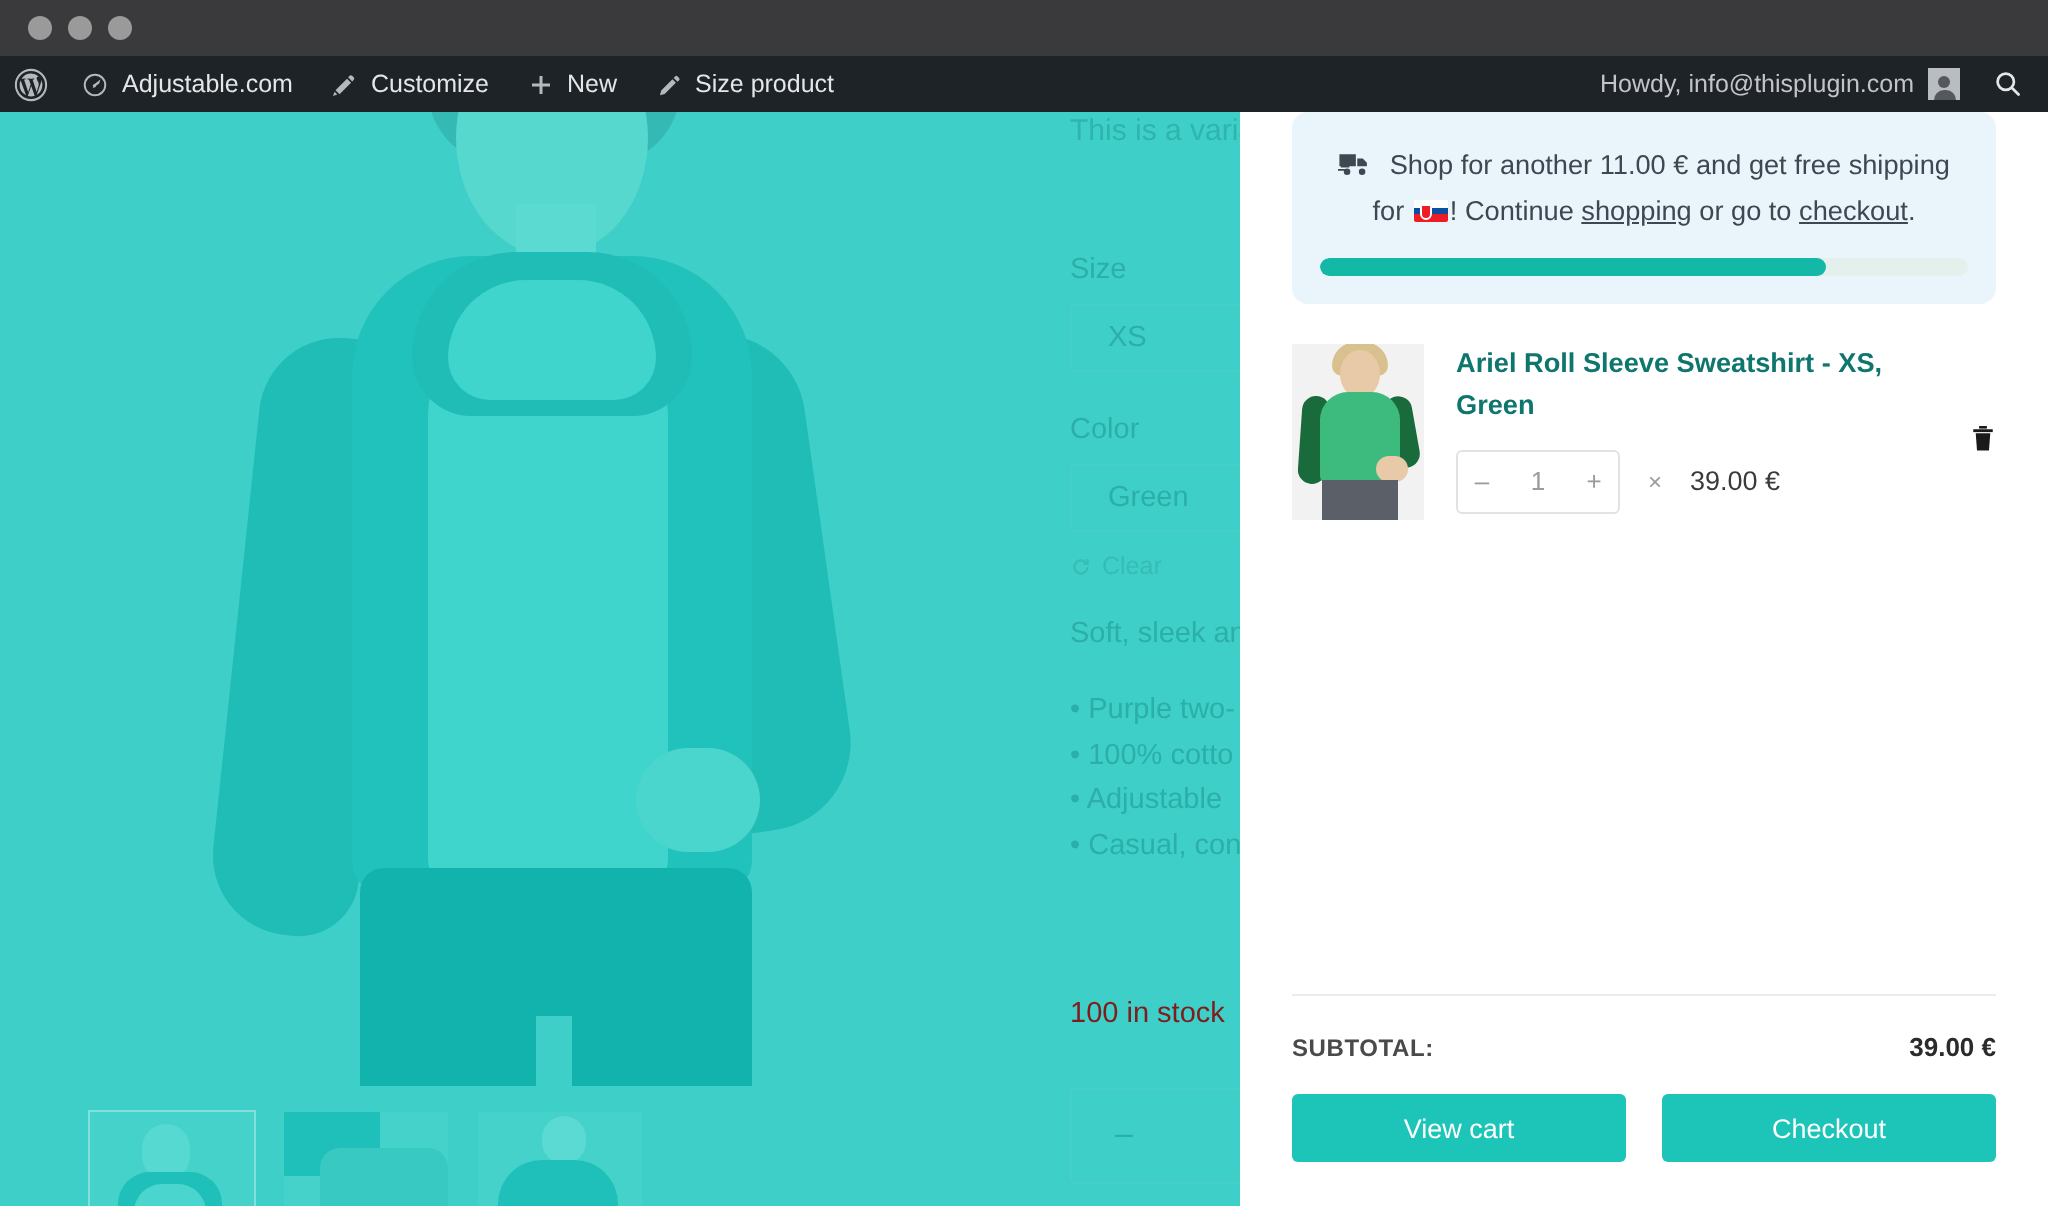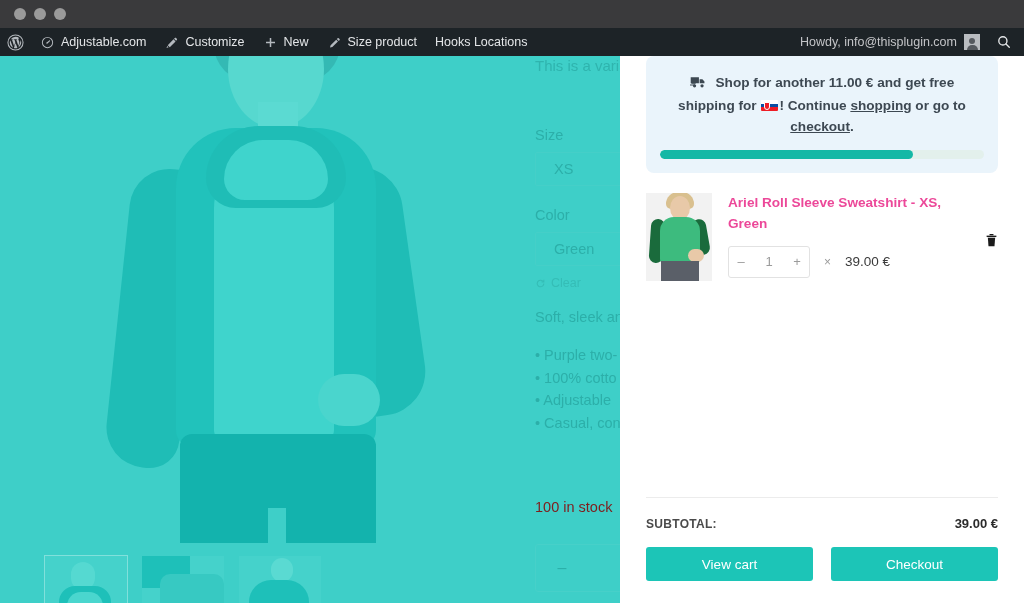--- a/index.html
+++ b/index.html
@@ -160,21 +160,21 @@
   .drawer-title { font-size: 15px; color: #4a4a4a; font-weight: 400; }
   .close-btn { margin-left: auto; cursor: pointer; line-height: 0; padding: 4px; }
 
   .drawer-body { flex: 1 1 auto; padding: 0 26px; overflow: hidden; }
 
   .notice {
     background: #eaf4fb; border-radius: 8px;
     padding: 16px 14px 14px 14px;
     text-align: center;
     color: #3d4852; font-size: 13.6px; line-height: 1.55;
-    font-weight: 700;
+    font-weight: 400;
   }
   .notice a { color: #3d4852; text-decoration: underline; }
   .truck { margin-right: 5px; vertical-align: -2px; }
   .flag {
     display:inline-block; width:17px; height:11px; vertical-align:-1px;
     border-radius:1px; overflow:hidden; position:relative; margin:0 1px;
   }
   .flag i { display:block; height:3.67px; }
   .f1{background:#fff;} .f2{background:#0b4ea2;} .f3{background:#ee1c25;}
   .flag .crest {
@@ -198,21 +198,21 @@
   .i-head { left:24px; top:3px; width:20px; height:24px; border-radius:10px/12px; background:#e8c9a8; }
   .i-hair { left:20px; top:-1px; width:28px; height:17px; border-radius:14px 14px 6px 6px; background:#d9c08f; }
   .i-torso { left:14px; top:24px; width:40px; height:46px; background:#3dbb7e; border-radius:14px 14px 4px 4px; }
   .i-armL { left:4px; top:26px; width:14px; height:44px; background:#1a6b3c; border-radius:8px; transform:rotate(4deg); }
   .i-armR { left:48px; top:26px; width:14px; height:36px; background:#1a6b3c; border-radius:8px; transform:rotate(-10deg); }
   .i-handR { left:42px; top:56px; width:16px; height:13px; background:#e8c9a8; border-radius:7px; }
   .i-neck { left:28px; top:22px; width:12px; height:8px; background:#e8c9a8; }
   .i-pants { left:15px; top:68px; width:38px; height:20px; background:#5a5f68; }
 
   .item-main { flex: 1 1 auto; padding-right: 8px; }
-  .item-title { font-size: 13.6px; font-weight: 700; color: #ec4899; line-height: 1.5; }
+  .item-title { font-size: 13.6px; font-weight: 700; color: #0f766e; line-height: 1.5; }
   .item-row { display: flex; align-items: center; gap: 14px; margin-top: 12px; }
   .stepper {
     display: flex; align-items: center;
     border: 1px solid #e2e2e2; border-radius: 3px;
     height: 32px; width: 82px;
   }
   .stepper span { color: #9b9b9b; font-size: 13px; }
   .st-minus, .st-plus { width: 24px; text-align: center; cursor: pointer; }
   .st-val { flex: 1; text-align: center; color: #5c5c5c; font-size: 13px; }
   .times { color: #9b9b9b; font-size: 12px; }
@@ -286,23 +286,20 @@
 
       <div class="ab-item">
         <span>
           <svg class="ic" width="15" height="15" viewBox="0 0 20 20" fill="#b4b9be">
             <path d="M15.7 4.3a1.1 1.1 0 0 0-1.6 0l-1 1 2.6 2.6 1-1a1.1 1.1 0 0 0 0-1.6l-1-1zM12.3 6.2 4.8 13.7 4 16.8l3.1-.8 7.5-7.5-2.3-2.3z"></path>
           </svg>
         </span>
         <span>Size product</span>
       </div>
 
-      <div class="ab-item">
-        <span>Hooks Locations</span>
-      </div>
     </div>
 
     <div class="ab-right">
       <div class="ab-howdy">
         <span>Howdy, info@thisplugin.com</span>
         <span class="avatar-box">
           <span class="avatar-inner">
             <span class="avatar-head"></span>
             <span class="avatar-body"></span>
           </span>

